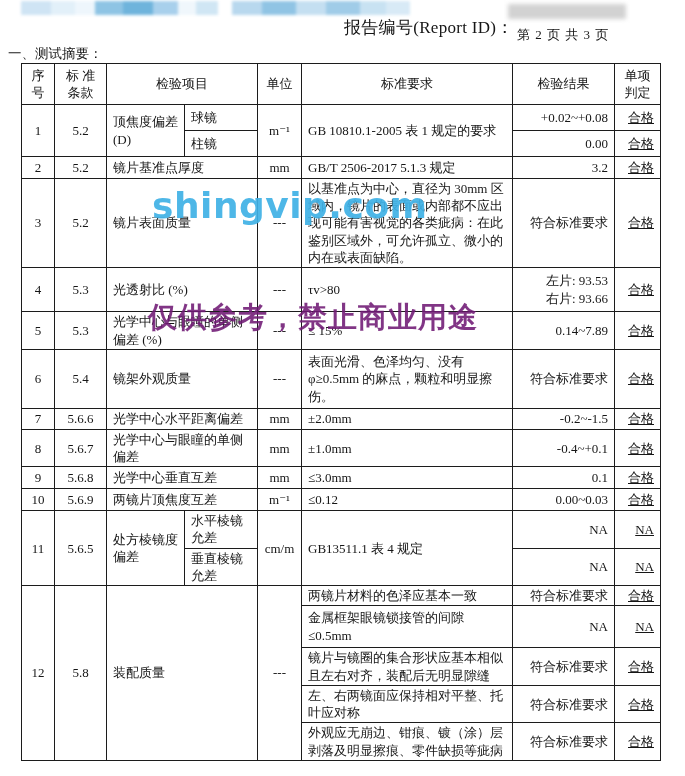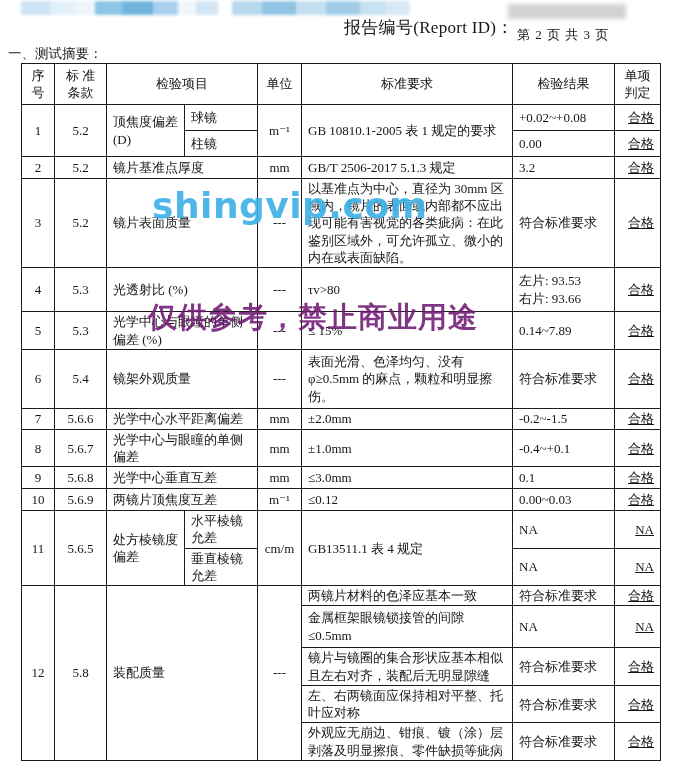--- a/index.html
+++ b/index.html
@@ -23,21 +23,21 @@
   }
   .report th, .report td {
     border:1px solid #1c1c1c; font-size:13px; line-height:1.32;
     padding:1px 6px; font-weight:normal; overflow:hidden;
     vertical-align:middle; word-break:break-word;
   }
   .report th { text-align:center; white-space:pre-line; padding:1px 4px; }
   .c-no, .c-clause, .c-unit { text-align:center; padding:1px 2px; }
   .c-item, .c-sub { text-align:left;margin-left:32px; }
   .c-req  { text-align:left; white-space:pre-line; }
-  .c-res  { text-align:left; white-space:pre-line; }
+  .c-res  { text-align:right; white-space:pre-line; }
   .c-verdict { text-align:right; padding:1px 2px;text-decoration:underline; }
 
   .wm-site {
     position:absolute; top:185px; left:152px; z-index:5;
     font-family:"DejaVu Sans","Liberation Sans",sans-serif;
     font-weight:bold; font-size:36px; letter-spacing:0.5px; opacity:0.92;
   }
   .wm-notice {
     position:absolute; top:298px; left:148px; z-index:5;
     font-weight:bold; font-size:29px; letter-spacing:1px; opacity:0.88;

